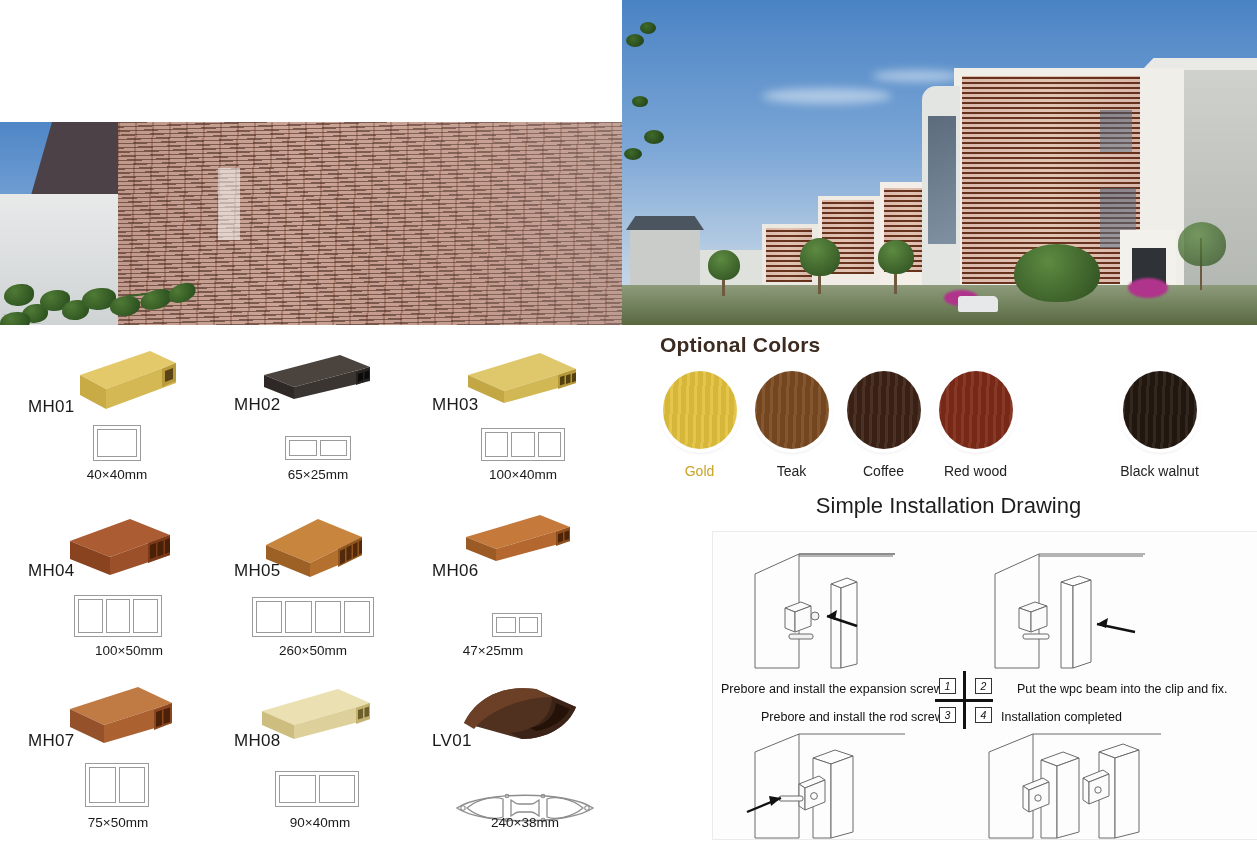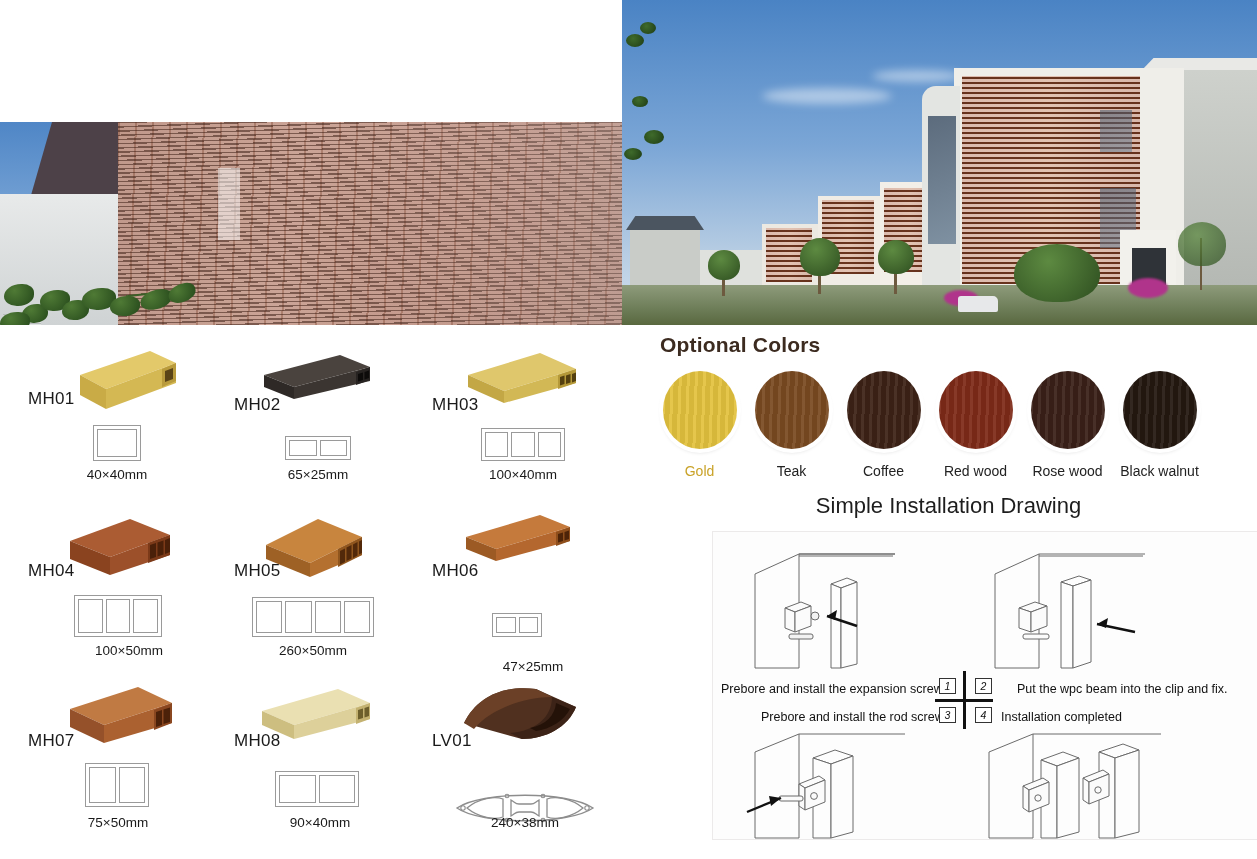--- a/index.html
+++ b/index.html
@@ -202,21 +202,21 @@
     <div class="prod">
       <div class="beam" style="left:72px;top:22px;width:110px;height:70px;">
         <svg width="110" height="70" viewBox="0 0 110 70">
           <polygon points="8,28 78,4 104,16 34,42" fill="#e3c96a"></polygon>
           <polygon points="8,28 34,42 34,62 8,48" fill="#c9ab46"></polygon>
           <polygon points="34,42 104,16 104,36 34,62" fill="#d4b853"></polygon>
           <polygon points="90,22 104,16 104,34 90,40" fill="#b99b3c"></polygon>
           <polygon points="93,24 101,21 101,32 93,35" fill="#5a4417"></polygon>
         </svg>
       </div>
-      <div class="prod-code" style="left:28px;top:64px;">MH01</div>
+      <div class="prod-code" style="left:28px;top:72px;">MH01</div>
       <div class="xs" style="left:93px;top:100px;width:48px;height:36px;">
           <div class="cell"></div>
         </div>
       <div class="prod-dim" style="left:74px;top:142px;width:86px;">40×40mm</div>
     </div>
 
     <div class="prod">
       <div class="beam" style="left:258px;top:28px;width:120px;height:62px;">
         <svg width="120" height="62" viewBox="0 0 120 62">
           <polygon points="6,22 82,2 112,14 36,34" fill="#4a433e"></polygon>
@@ -309,21 +309,21 @@
           <polygon points="94,19 108,14 108,28 94,33" fill="#8f4f1c"></polygon>
           <polygon points="96,21 101,19.5 101,28 96,29.5" fill="#4e2408"></polygon>
           <polygon points="102.5,19 107,17.5 107,26 102.5,27.5" fill="#4e2408"></polygon>
         </svg>
       </div>
       <div class="prod-code" style="left:432px;top:236px;">MH06</div>
       <div class="xs" style="left:492px;top:288px;width:50px;height:24px;">
           <div class="cell"></div>
           <div class="cell"></div>
         </div>
-      <div class="prod-dim" style="left:488px;top:318px;width:90px;margin-top:16px;">47×25mm</div>
+      <div class="prod-dim" style="left:448px;top:318px;width:90px;">47×25mm</div>
     </div>
 
     <div class="prod">
       <div class="beam" style="left:66px;top:358px;width:116px;height:74px;">
         <svg width="116" height="74" viewBox="0 0 116 74">
           <polygon points="4,26 72,4 106,20 38,42" fill="#c07a43"></polygon>
           <polygon points="4,26 38,42 38,60 4,44" fill="#95512a"></polygon>
           <polygon points="38,42 106,20 106,40 38,60" fill="#ab6130"></polygon>
           <polygon points="88,27 106,20 106,40 88,47" fill="#8a4720"></polygon>
           <polygon points="90,29 96,27 96,42 90,44" fill="#4c2109"></polygon>
@@ -406,26 +406,20 @@
           <div class="swatch-grain"></div>
         </div>
       <div class="swatch-label">Teak</div>
     </div>
     <div class="swatch-wrap" style="left:294px;">
       <div class="swatch" style="background:#7e2a18;">
           <div class="swatch-grain"></div>
         </div>
       <div class="swatch-label">Red wood</div>
     </div>
-    <div class="swatch-wrap" style="left:386px;">
-      <div class="swatch" style="background:#3a2018;">
-          <div class="swatch-grain"></div>
-        </div>
-      <div class="swatch-label">Rose wood</div>
-    </div>
     <div class="swatch-wrap" style="left:478px;">
       <div class="swatch" style="background:#241810;">
           <div class="swatch-grain"></div>
         </div>
       <div class="swatch-label">Black walnut</div>
     </div>
 
     <div id="install-title">Simple Installation Drawing</div>
 
     <div id="install-panel">

